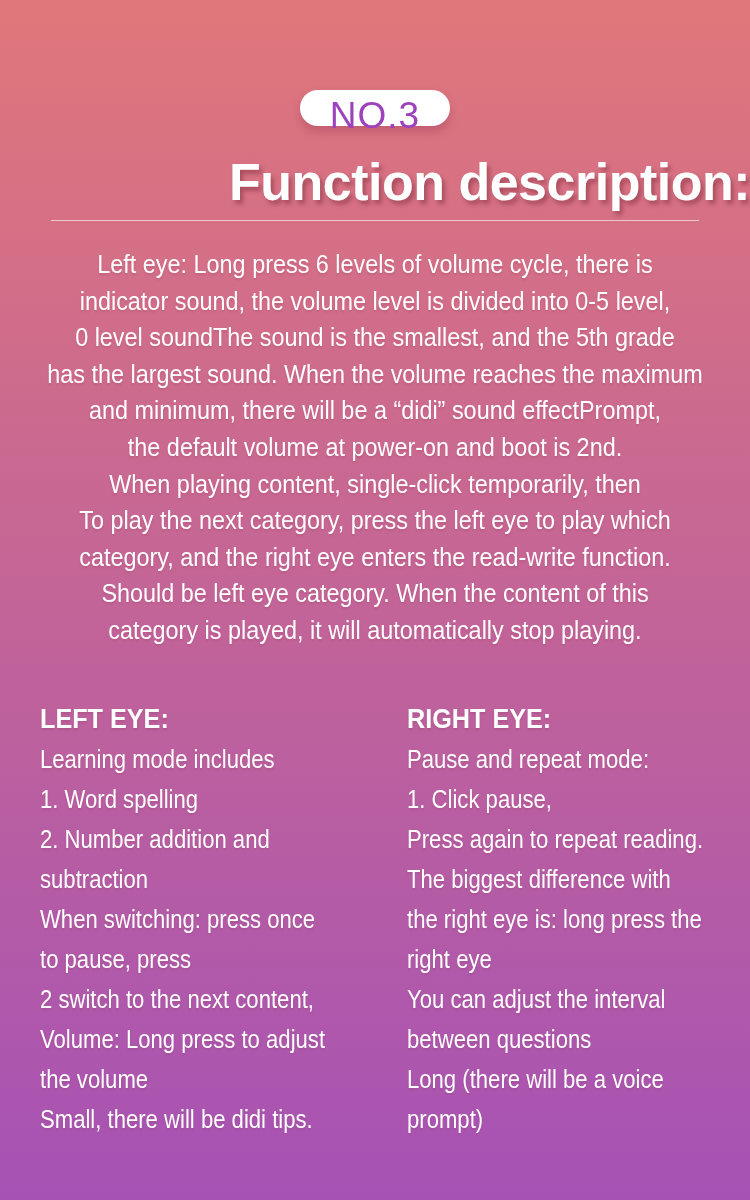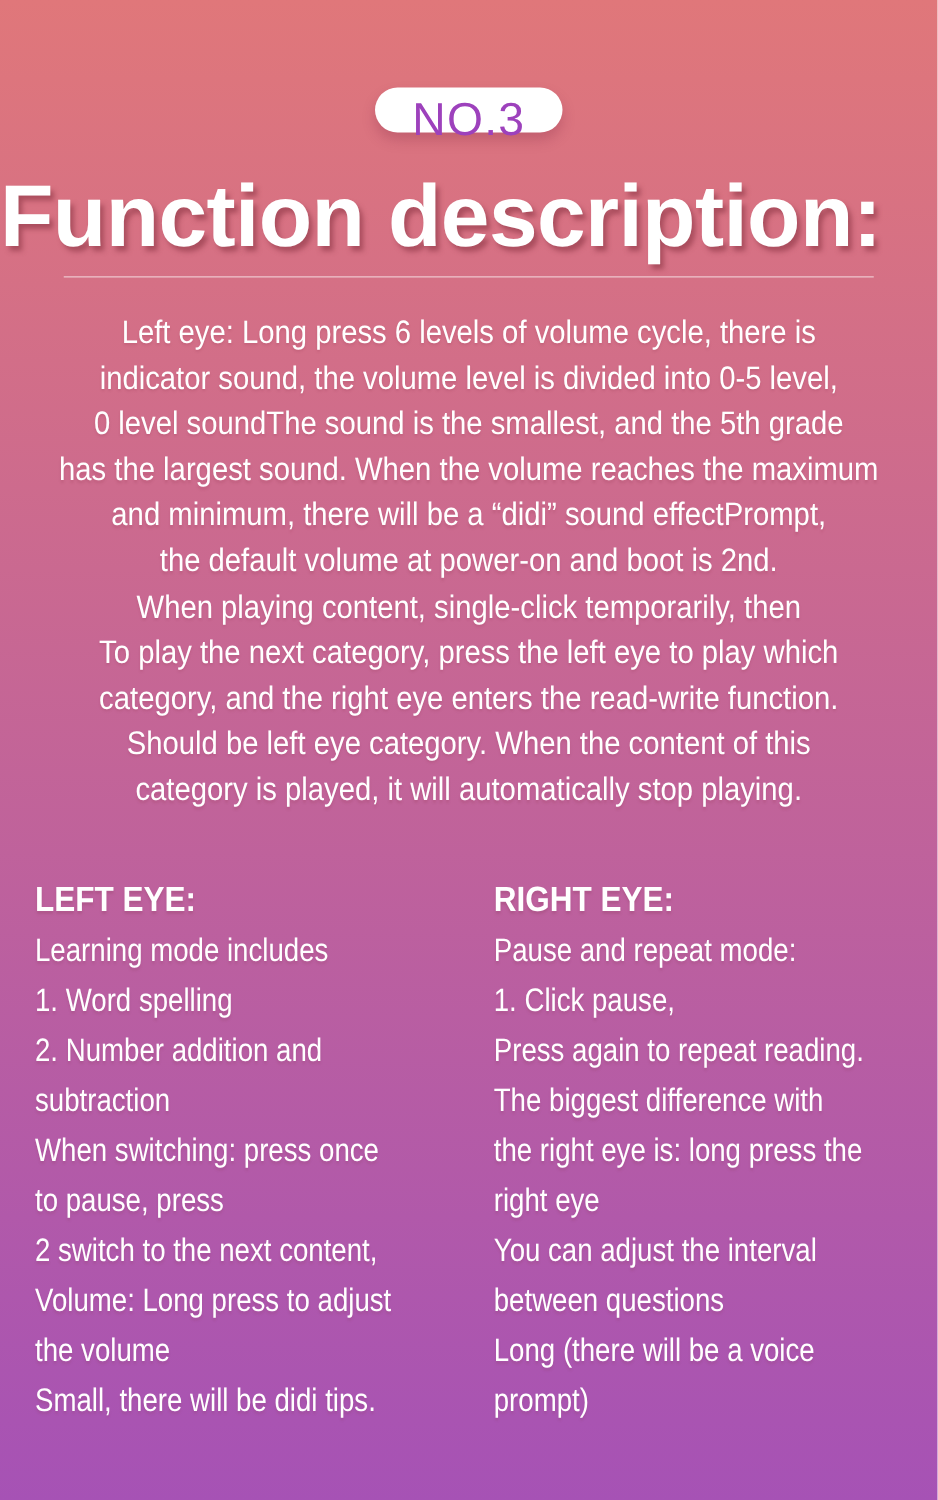--- a/index.html
+++ b/index.html
@@ -15,25 +15,26 @@
     display: inline-block;
     background: #ffffff;
     color: #9d41bc;
     height: 36px;
     line-height: 52px;
     padding: 0 30px;
     border-radius: 26px;
     font-size: 37px;
     letter-spacing: 1px;
     box-shadow: 0 6px 10px rgba(130, 40, 70, 0.28);
+    margin-top: 20px;
   }
   .page-title {
     margin-top: 20px;
-    text-align: left;
-    font-size: 70px;
+    text-align: right;
+    font-size: 52px;
     font-weight: 700;
     letter-spacing: -0.5px;
     color: #ffffff;
     text-shadow: 3px 4px 4px rgba(146, 58, 74, 0.65);
   }
   .divider {
     width: 648px;
     height: 1px;
     margin: 8px auto 0 auto;
     background: rgba(255, 255, 255, 0.6);
@@ -46,20 +47,21 @@
     white-space: nowrap;
     transform: scaleX(0.9);
     transform-origin: 50% 50%;
     text-shadow: 0 2px 2px rgba(150, 60, 80, 0.22);
   }
   .columns {
     display: flex;
     margin-top: 50px;
     padding-left: 28px;
     padding-right: 20px;
+    margin-left: 12px;
   }
   .column-left { width: 367px; flex: 0 0 367px; }
   .column-right { flex: 1; }
   .col-header {
     font-size: 28px;
     font-weight: 700;
     line-height: 40px;
     white-space: nowrap;
     transform: scaleX(0.9);
     transform-origin: 0 50%;

